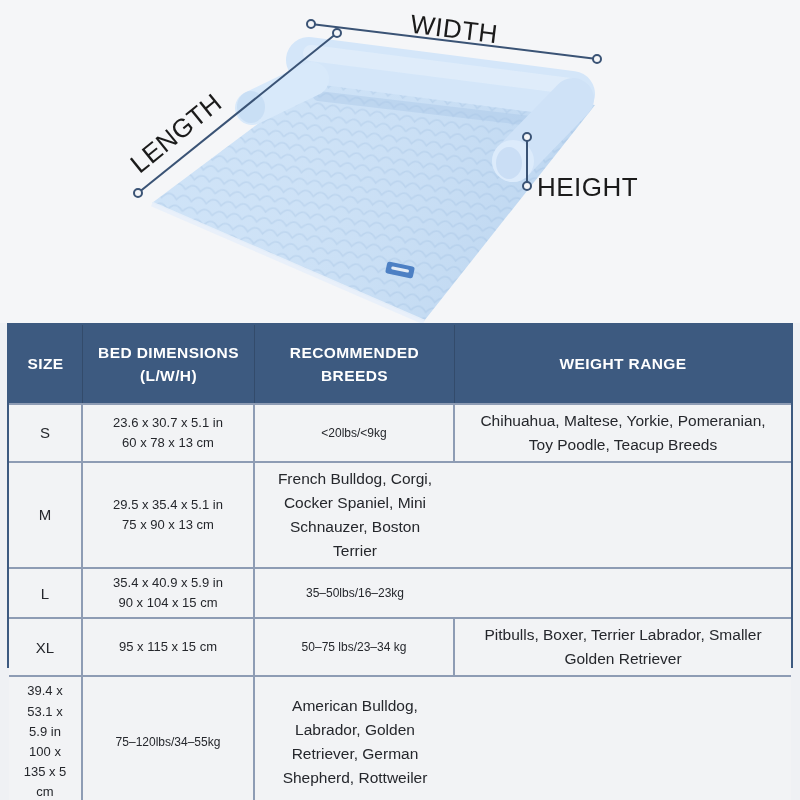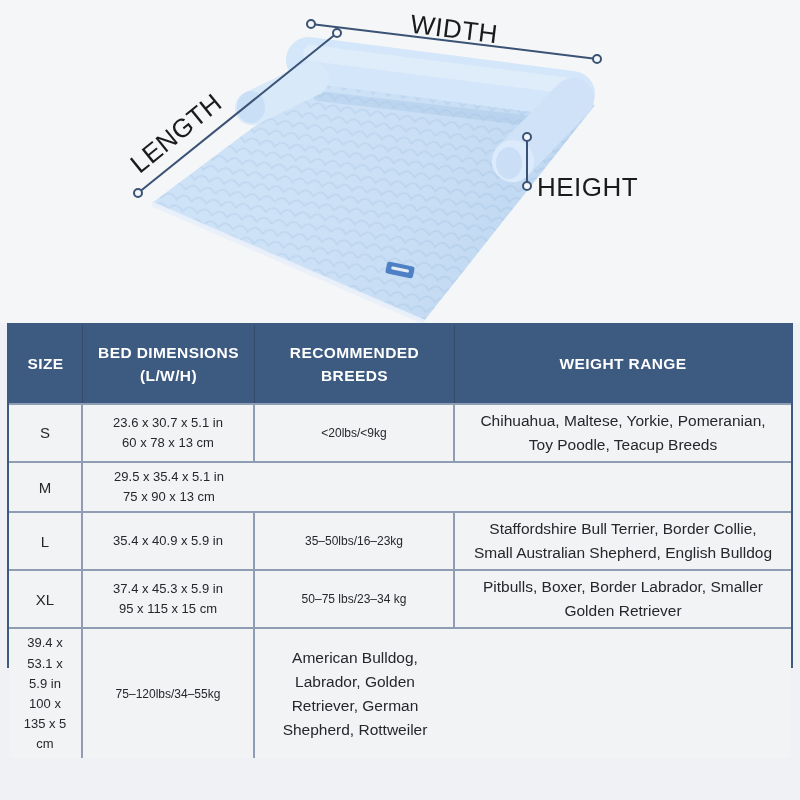--- a/index.html
+++ b/index.html
@@ -138,39 +138,39 @@
     <div class="td weight">&lt;20lbs/&lt;9kg</div>
     <div class="td breeds">Chihuahua, Maltese, Yorkie, Pomeranian, Toy Poodle, Teacup Breeds</div>
   </div>
 
   <div class="trow">
     <div class="td size">M</div>
     <div class="td dims">
       <span>29.5 x 35.4 x 5.1 in</span>
       <span>75 x 90 x 13 cm</span>
     </div>
+    <div class="td breeds">French Bulldog, Corgi, Cocker Spaniel, Mini Schnauzer, Boston Terrier</div>
   </div>
 
   <div class="trow">
     <div class="td size">L</div>
     <div class="td dims">
       <span>35.4 x 40.9 x 5.9 in</span>
+      <span>90 x 104 x 15 cm</span>
     </div>
     <div class="td weight">35–50lbs/16–23kg</div>
-    <div class="td breeds">Staffordshire Bull Terrier, Border Collie, Small Australian Shepherd, English Bulldog</div>
   </div>
 
   <div class="trow">
     <div class="td size">XL</div>
     <div class="td dims">
-      <span>37.4 x 45.3 x 5.9 in</span>
       <span>95 x 115 x 15 cm</span>
     </div>
     <div class="td weight">50–75 lbs/23–34 kg</div>
-    <div class="td breeds">Pitbulls, Boxer, Border Labrador, Smaller Golden Retriever</div>
+    <div class="td breeds">Pitbulls, Boxer, Terrier Labrador, Smaller Golden Retriever</div>
   </div>
 
   <div class="trow">
     <div class="td dims">
       <span>39.4 x 53.1 x 5.9 in</span>
       <span>100 x 135 x 5 cm</span>
     </div>
     <div class="td weight">75–120lbs/34–55kg</div>
     <div class="td breeds">American Bulldog, Labrador, Golden Retriever, German Shepherd, Rottweiler</div>
   </div>

